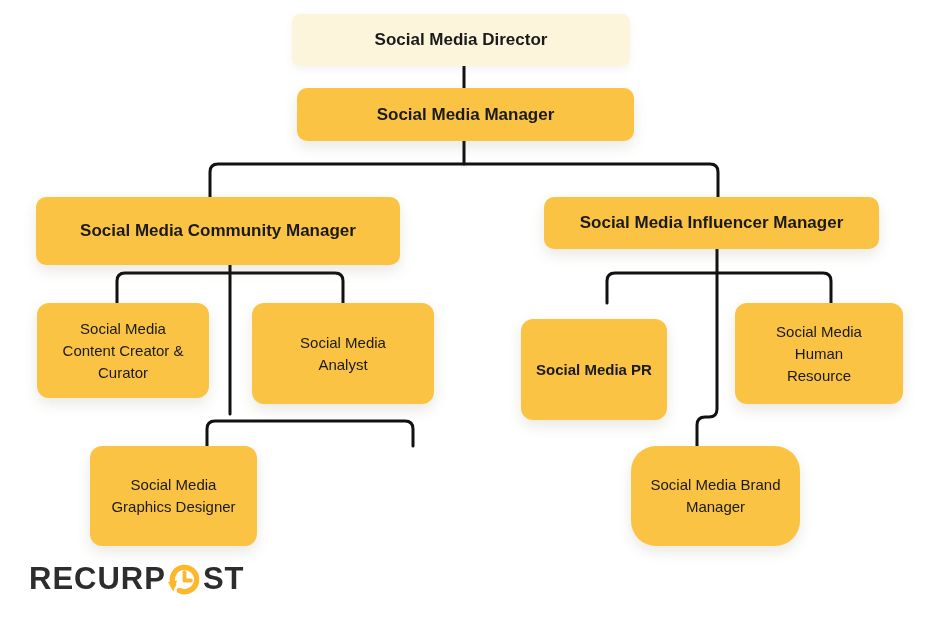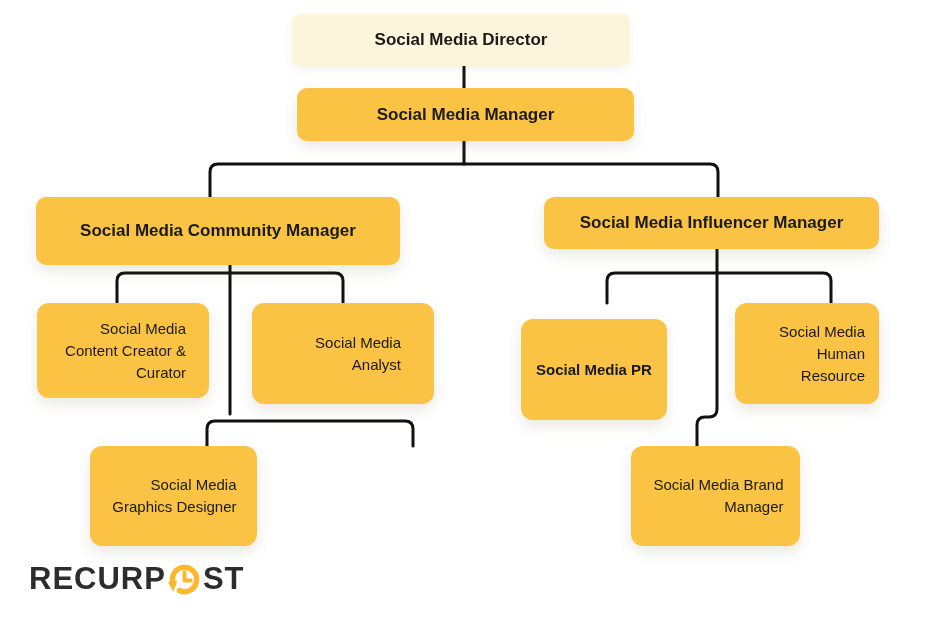--- a/index.html
+++ b/index.html
@@ -41,41 +41,41 @@
     position: absolute;
     background: var(--node-fill);
     border-radius: 12px;
     display: flex;
     align-items: center;
     justify-content: center;
     text-align: center;
     color: var(--text);
     box-shadow: 0 6px 14px rgba(100, 90, 60, 0.14);
   }
-  .node .node-label { display: block; text-align: right; }
+  .node .node-label { display: block; }
 
   .tier-head { font-size: 17px; font-weight: 700; border-radius: 10px; }
   .leaf { font-size: 15px; font-weight: 500; line-height: 22px; }
 
   #n-director {
     left: 292px; top: 14px; width: 338px; height: 52px;
     background: var(--root-fill);
     border-radius: 8px;
     box-shadow: 0 4px 10px rgba(120, 110, 80, 0.08);
   }
   #n-manager            { left: 297px; top: 88px;  width: 337px; height: 53px; }
   #n-community-manager  { left: 36px;  top: 197px; width: 364px; height: 68px; }
   #n-influencer-manager { left: 544px; top: 197px; width: 335px; height: 52px; }
   #n-content-creator    { left: 37px;  top: 303px; width: 172px; height: 95px; }
   #n-analyst            { left: 252px; top: 303px; width: 182px; height: 101px; }
   #n-pr                 { left: 521px; top: 319px; width: 146px; height: 101px; font-weight: bold; }
-  #n-human-resource     { left: 735px; top: 303px; width: 144px; height: 101px; }
+  #n-human-resource     { left: 735px; top: 303px; width: 168px; height: 101px; }
   #n-graphics-designer  { left: 90px;  top: 446px; width: 167px; height: 100px; }
   #n-advertiser         { left: 330px; top: 446px; width: 168px; height: 100px; }
-  #n-brand-manager      { left: 631px; top: 446px; width: 169px; height: 100px; }
+  #n-brand-manager      { left: 631px; top: 446px; width: 169px; height: 100px; border-radius: 25px; }
 
   
   .w126 .node-label { max-width: 126px; }
   .w116 .node-label { max-width: 116px; }
   .w136 .node-label { max-width: 136px; }
   .w120 .node-label { max-width: 120px; }
 
   .logo {
     position: absolute;
     left: 20px; top: 560px;

